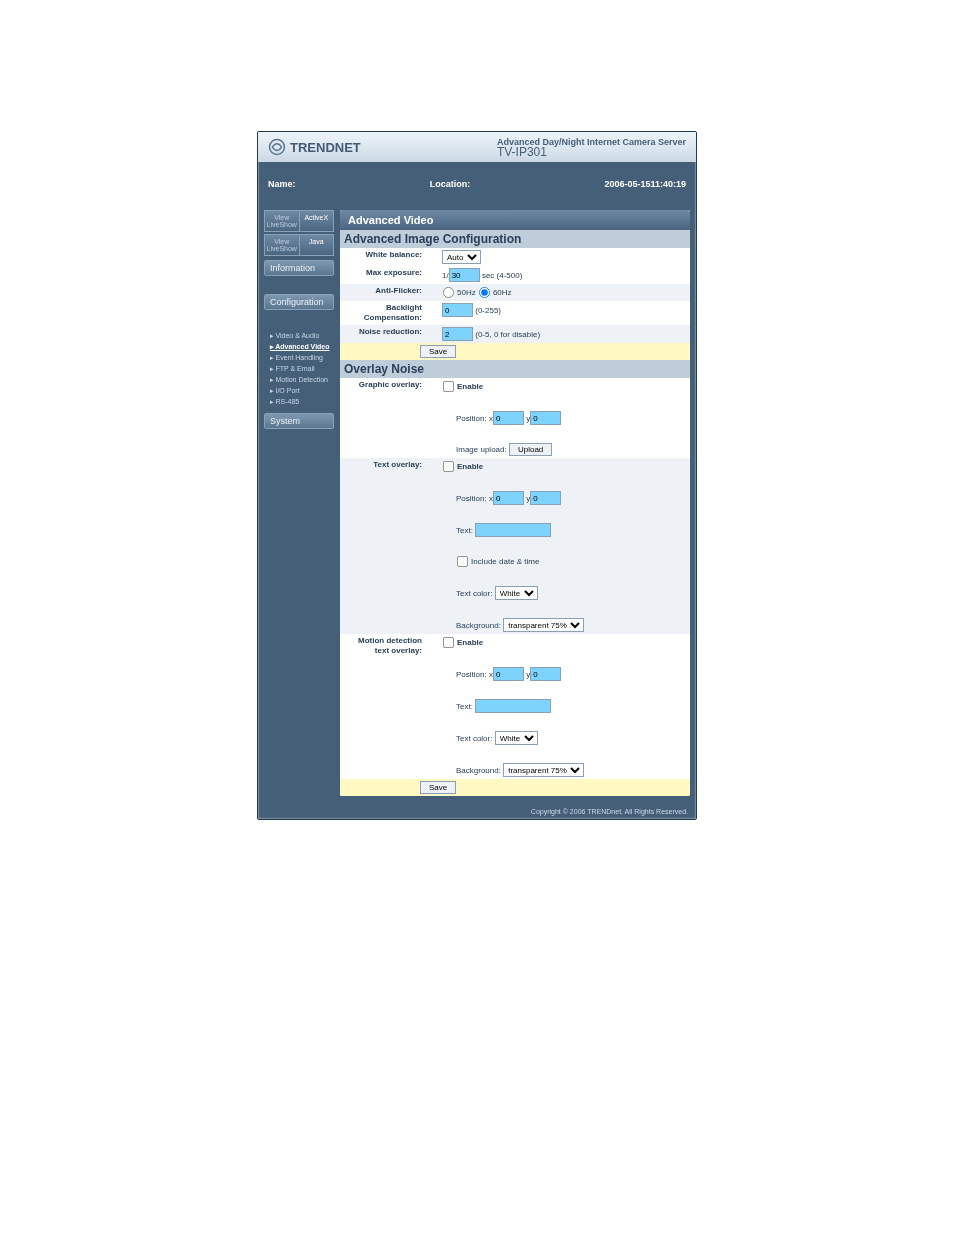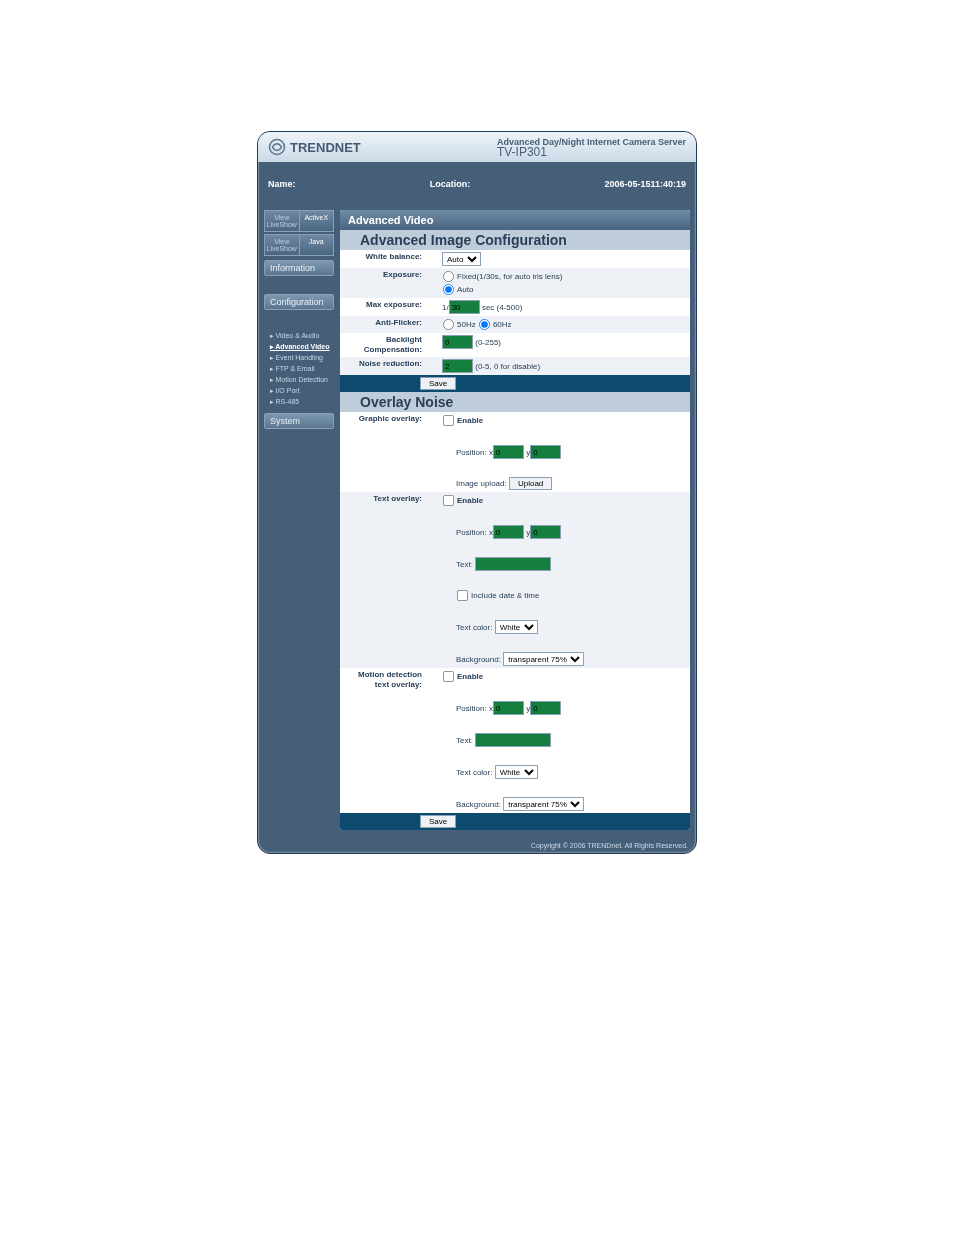--- a/index.html
+++ b/index.html
@@ -1,16 +1,16 @@
 <!DOCTYPE html>
 <html><head>
 <meta charset="utf-8">
 <style>
   body{margin:0;background:#fff;font-family:Arial,Helvetica,sans-serif;font-size:10px;color:#000}
-  .page{width:438px;margin:131px auto 0;border:1px solid #1f3b56;background:#465f78;border-radius:13px;overflow:hidden;box-shadow:inset 0 0 2px #fff}
+  .page{width:438px;margin:131px auto 0;border:1px solid #1f3b56;background:#465f78;border-radius:2px;overflow:hidden;box-shadow:inset 0 0 2px #fff}
   .header{height:30px;background:linear-gradient(#eef4f9,#cbd9e6);display:flex;align-items:center;justify-content:space-between;padding:0 10px}
   .brand{display:flex;align-items:center}
   .brand svg{width:18px;height:18px;margin-right:4px}
   .brand-text{font-weight:bold;color:#445b74;letter-spacing:0px;font-size:13px}
   .header-right{color:#465f78;font-size:9px;line-height:10px}
   .header-right .line1{font-weight:bold}
   .header-right .line2{font-size:12px}
   .meta{display:flex;justify-content:space-between;color:#fff;font-size:9px;font-weight:bold;padding:17px 10px}
   .meta .dt{display:flex;gap:0}
   .body{display:flex;padding:4px 6px 10px 6px;gap:6px}
@@ -19,32 +19,32 @@
   .tab{flex:1;text-align:center;font-size:7px;padding:3px 0;border:1px solid #8aa0b6;background:linear-gradient(#6d89a3,#4b6681);color:#fff;cursor:pointer}
   .tab.dim{color:#c0cdda}
   .tab+.tab{margin-left:-1px}
   .side-head{background:linear-gradient(#7e98b0,#5b7690);border:1px solid #8aa0b6;border-radius:2px;color:#e9f0f7;font-size:9px;padding:2px 5px;margin:4px 0 18px}
   .side-links{padding:2px 0 2px 6px}
   .side-links a{display:block;color:#c7d6e6;font-size:7px;text-decoration:none;line-height:11px;cursor:pointer}
   .side-links a.active{font-weight:bold;color:#fff;text-decoration:underline}
   .side-links a:before{content:"▸ ";font-size:7px}
   .main{flex:1;background:#fff;border-radius:2px;overflow:hidden}
   .panel-title{background:linear-gradient(#6f8aa4,#4a6581);color:#fff;font-weight:bold;font-size:11px;padding:4px 8px}
-  .section-title{background:#bfcdda;color:#2a4058;font-weight:bold;font-size:14px;padding:2px 20px}
+  .section-title{background:#bfcdda;color:#2a4058;font-weight:bold;font-size:12px;padding:2px 4px}
   table.form{width:100%;border-collapse:collapse}
   table.form tr.alt{background:#eef2f6}
   table.form td{padding:2px 10px;vertical-align:top}
   td.label{width:72px;text-align:right;color:#2a4058;font-size:8px;font-weight:bold;line-height:10px}
   td.val{font-size:8px;color:#2a4058}
   select{font-size:8px;border:1px solid #8aa0b6;background:#fff;color:#000;height:14px}
-  input[type=text]{font-size:8px;border:1px solid #8aa0b6;background:#15803d;height:12px;padding:0 2px}
+  input[type=text]{font-size:8px;border:1px solid #8aa0b6;background:#7dd3fc;height:12px;padding:0 2px}
   input[type=checkbox],input[type=radio]{margin:0 2px 0 0;transform:scale(.85);vertical-align:middle}
   button{font-size:8px;border:1px solid #8aa0b6;background:#eef2f7;padding:1px 8px;cursor:pointer}
   .sub{padding-left:14px;margin-top:18px}
-  .save-row{background:#0c4a6e;padding:2px 0 2px 80px}
+  .save-row{background:#fef9c3;padding:2px 0 2px 80px}
   .copyright{text-align:right;color:#cbd9e8;font-size:7px;padding:2px 8px 4px}
 </style>
 </head>
 <body>
 
 <div class="page">
   <div class="header">
     <div class="brand">
       <svg viewBox="0 0 24 24">
           <circle cx="12" cy="12" r="10" fill="none" stroke="#5b7690" stroke-width="2"></circle>
@@ -91,27 +91,20 @@
 
     <div class="main">
       <div class="panel-title">Advanced Video</div>
 
       <div class="section-title">Advanced Image Configuration</div>
       <table class="form">
         <tbody>
             <tr>
           <td class="label">White balance:</td>
           <td class="val"><select><option>Auto</option></select></td>
-        </tr>
-        <tr class="alt">
-          <td class="label">Exposure:</td>
-          <td class="val">
-            <label><input type="radio" name="exp" style=""><span>Fixed(1/30s, for auto iris lens)</span></label><br>
-            <label><input type="radio" name="exp" checked="" style=""><span>Auto</span></label>
-          </td>
         </tr>
         <tr>
           <td class="label">Max exposure:</td>
           <td class="val">
             <span>1/</span><input type="text" size="3" value="30" style=""><span> sec (4-500)</span>
           </td>
         </tr>
         <tr class="alt">
           <td class="label">Anti-Flicker:</td>
           <td class="val">

